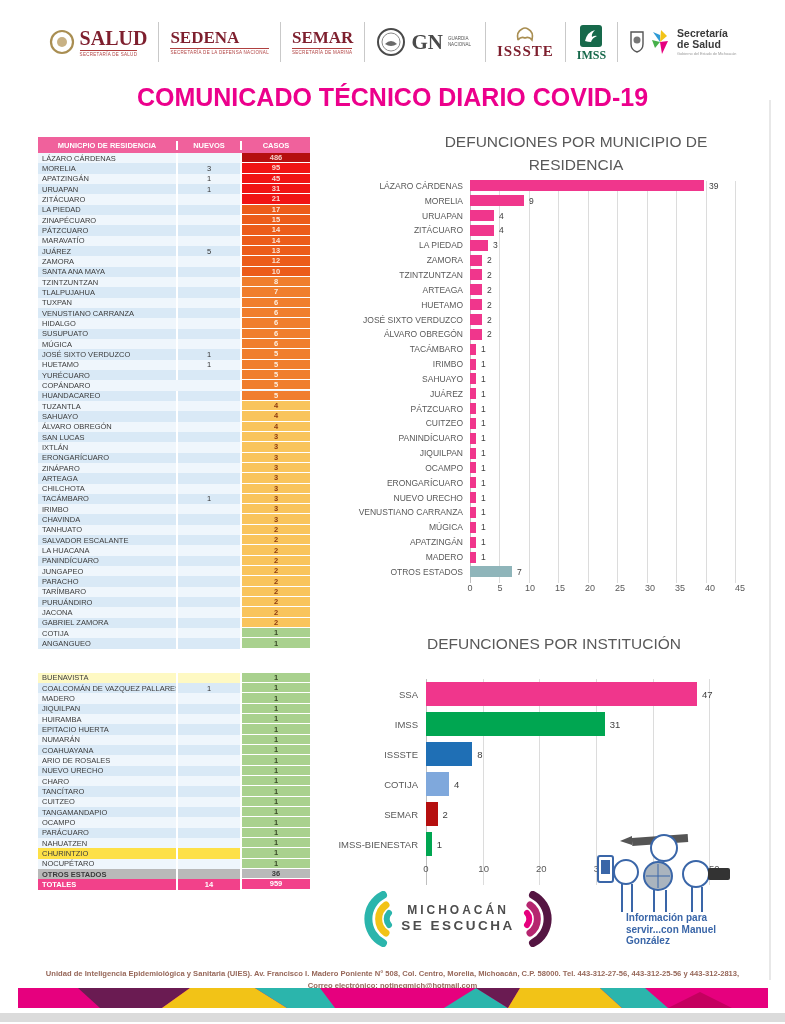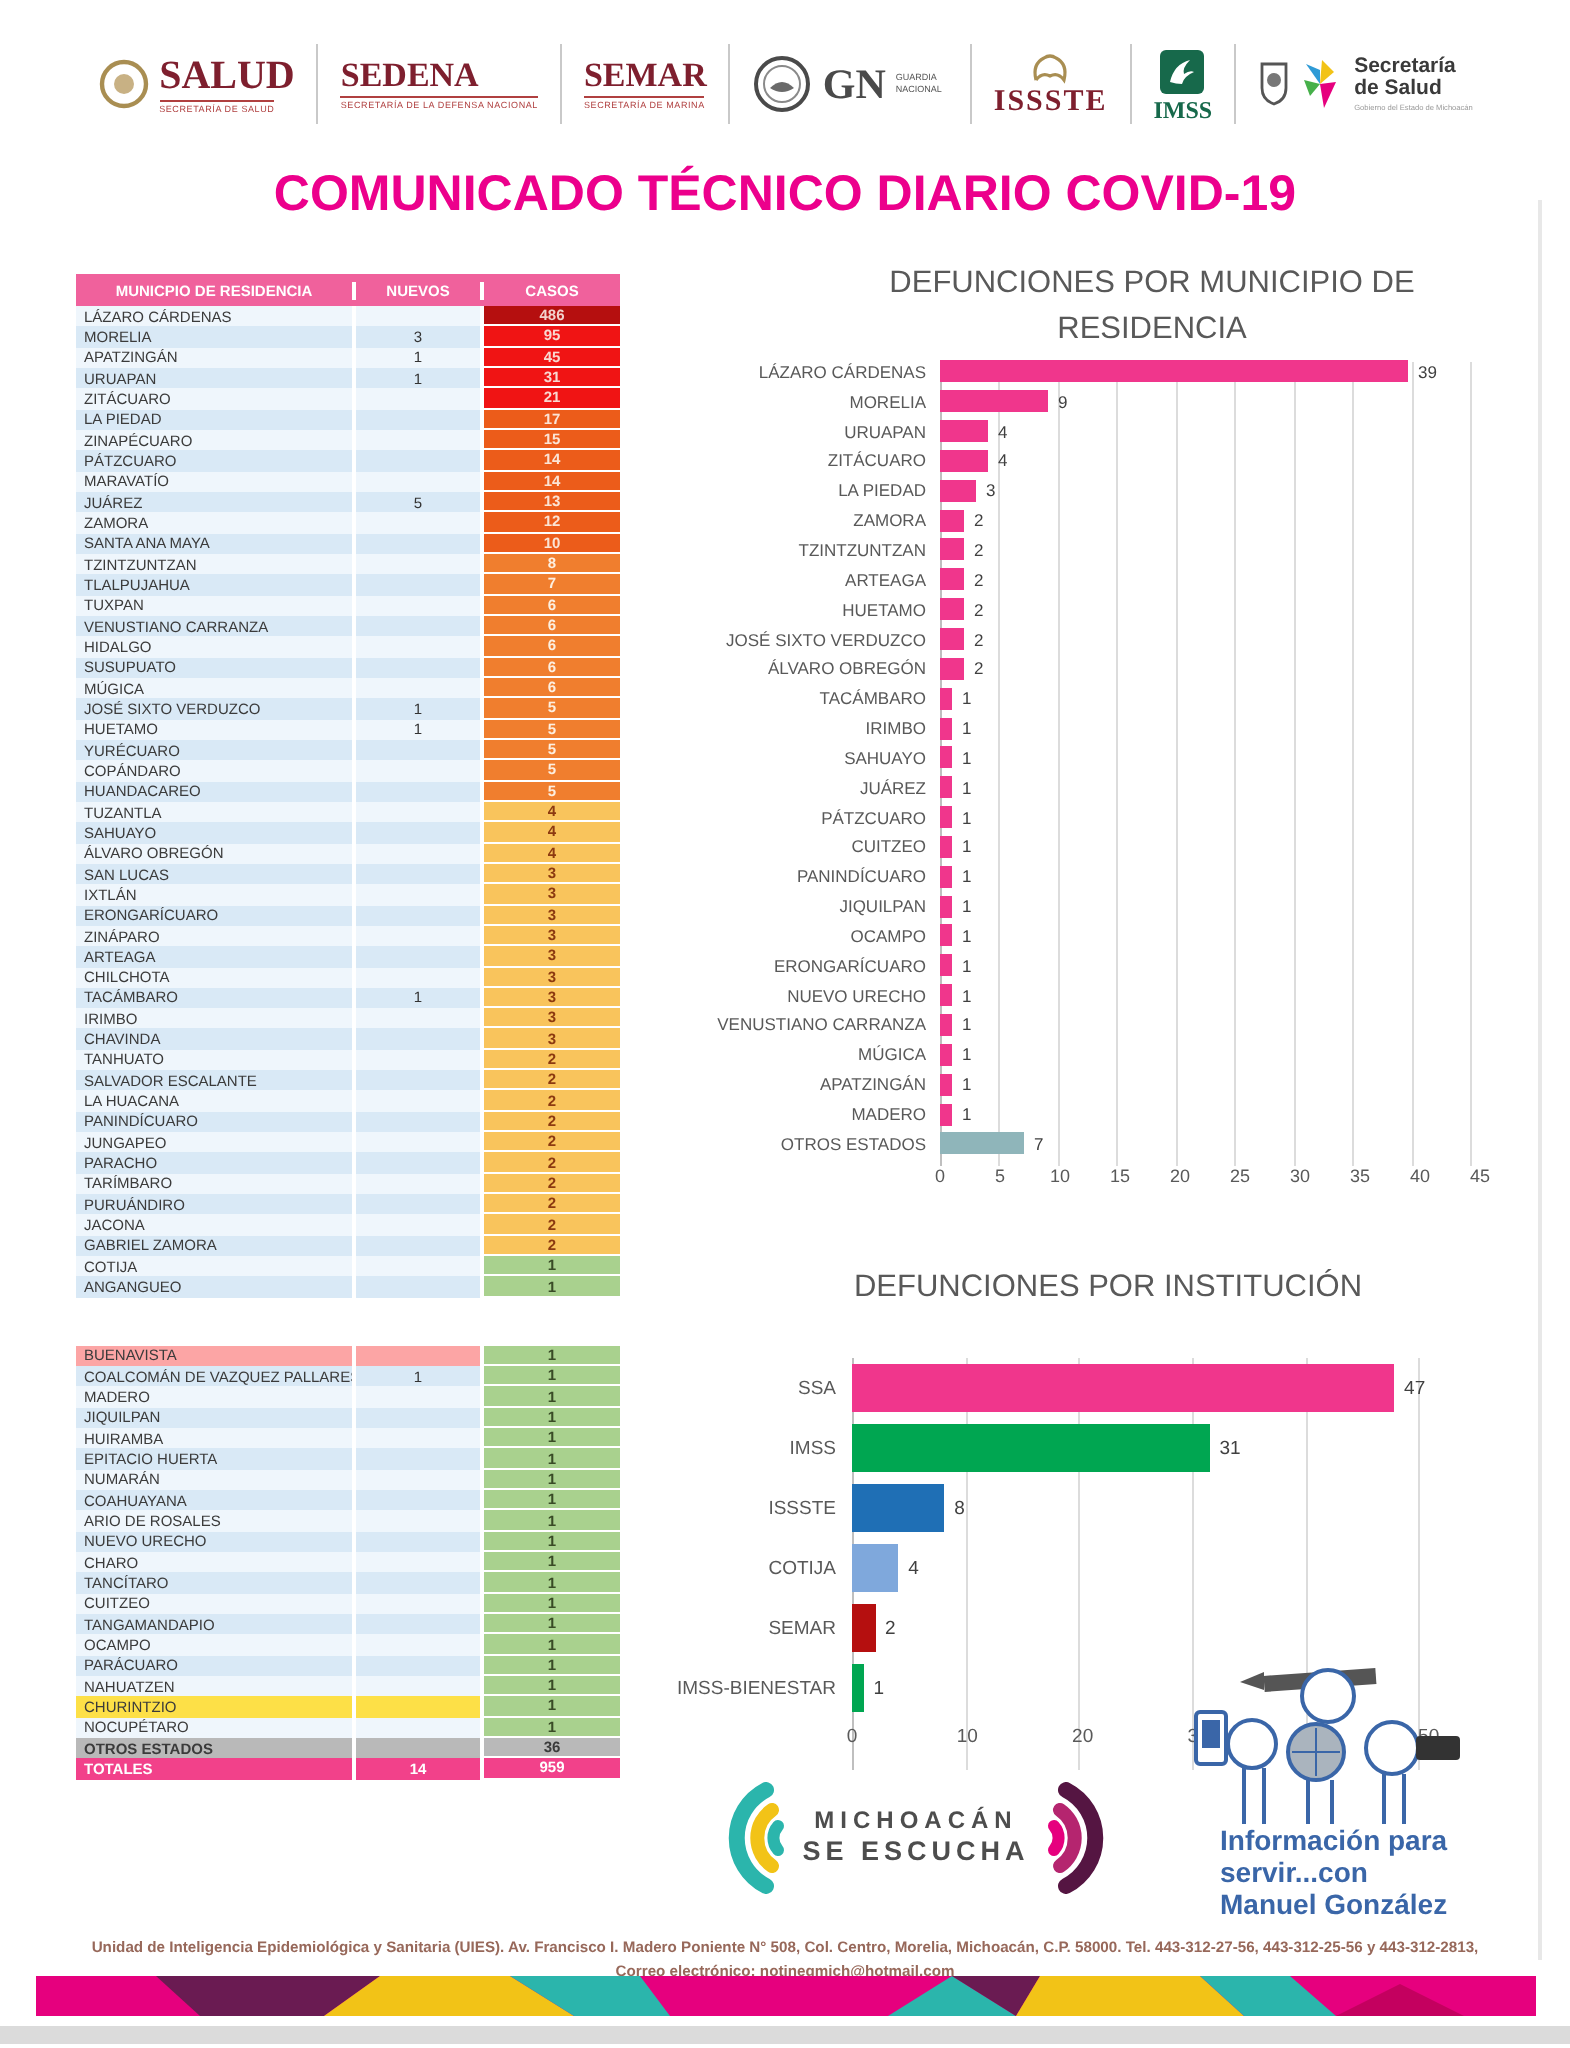--- a/index.html
+++ b/index.html
@@ -69,22 +69,22 @@
   .c2 .c-grid{left:90px;right:6px;height:206px;margin-top:0;}
   .c2 .c-rows{margin-top:24px;}
   .c2 .c-row{height:30px;}
   .c2 .c-label{width:90px;padding-right:8px;font-size:9.5px;}
   .c2 .c-bar{height:24px;}
   .c2 .c-val{font-size:9.5px;}
   .c2 .c-ticks{margin-left:90px;height:20px;font-size:9.5px;}
 
   
   .watermark{position:absolute;left:592px;top:828px;width:168px;z-index:6;color:#3A66A8;}
-  .wm-text{font-size:14px;font-weight:bold;line-height:1.15;
-    text-shadow:0 0 2px #fff,0 0 2px #fff;width:120px;margin-left:18px;}
+  .wm-text{font-size:10px;font-weight:bold;line-height:1.15;
+    text-shadow:0 0 2px #fff,0 0 2px #fff;width:120px;margin-left:34px;}
 
   
   .mich-logo{position:absolute;left:318px;top:890px;width:280px;height:58px;display:flex;align-items:center;justify-content:center;gap:6px;}
   .ml-text{display:flex;flex-direction:column;align-items:center;color:#4D4D4D;font-weight:bold;}
   .ml-l1{font-size:12px;letter-spacing:3px;line-height:1.15;}
   .ml-l2{font-size:13.5px;letter-spacing:2.5px;line-height:1.15;}
 
   
   .footer{position:absolute;left:42px;right:42px;top:968px;text-align:center;
     font-size:7.6px;font-weight:bold;color:#97685A;line-height:1.6;}
@@ -283,21 +283,21 @@
       <div class="t-row" style="background: rgb(239, 246, 252);">
         <div class="c-name">HUETAMO</div>
         <div class="c-new">1</div>
         <div class="c-cases" style="background: rgb(240, 126, 46); color: rgb(253, 239, 224);">5</div>
       </div>
       <div class="t-row" style="background: rgb(217, 233, 246);">
         <div class="c-name">YURÉCUARO</div>
         <div class="c-new"></div>
         <div class="c-cases" style="background: rgb(240, 126, 46); color: rgb(253, 239, 224);">5</div>
       </div>
-      <div class="t-row" style="background: rgb(239, 246, 252);">
+      <div class="t-row" style="background: rgb(239, 246, 252); align-items: center;">
         <div class="c-name">COPÁNDARO</div>
         <div class="c-new"></div>
         <div class="c-cases" style="background: rgb(240, 126, 46); color: rgb(253, 239, 224);">5</div>
       </div>
       <div class="t-row" style="background: rgb(217, 233, 246);">
         <div class="c-name">HUANDACAREO</div>
         <div class="c-new"></div>
         <div class="c-cases" style="background: rgb(240, 126, 46); color: rgb(253, 239, 224);">5</div>
       </div>
       <div class="t-row" style="background: rgb(239, 246, 252);">
@@ -413,21 +413,21 @@
       <div class="t-row" style="background: rgb(239, 246, 252);">
         <div class="c-name">COTIJA</div>
         <div class="c-new"></div>
         <div class="c-cases" style="background: rgb(169, 209, 142); color: rgb(57, 75, 38);">1</div>
       </div>
       <div class="t-row" style="background: rgb(217, 233, 246);">
         <div class="c-name">ANGANGUEO</div>
         <div class="c-new"></div>
         <div class="c-cases" style="background: rgb(169, 209, 142); color: rgb(57, 75, 38);">1</div>
       </div>
-      <div class="t-row" style="background: #fca5a5; margin-top: 24px;">
+      <div class="t-row" style="background: #fef9c3; margin-top: 24px;">
         <div class="c-name">BUENAVISTA</div>
         <div class="c-new"></div>
         <div class="c-cases" style="background: rgb(169, 209, 142); color: rgb(57, 75, 38);">1</div>
       </div>
       <div class="t-row" style="background: rgb(217, 233, 246);">
         <div class="c-name">COALCOMÁN DE VAZQUEZ PALLARES</div>
         <div class="c-new">1</div>
         <div class="c-cases" style="background: rgb(169, 209, 142); color: rgb(57, 75, 38);">1</div>
       </div>
       <div class="t-row" style="background: rgb(239, 246, 252);">

